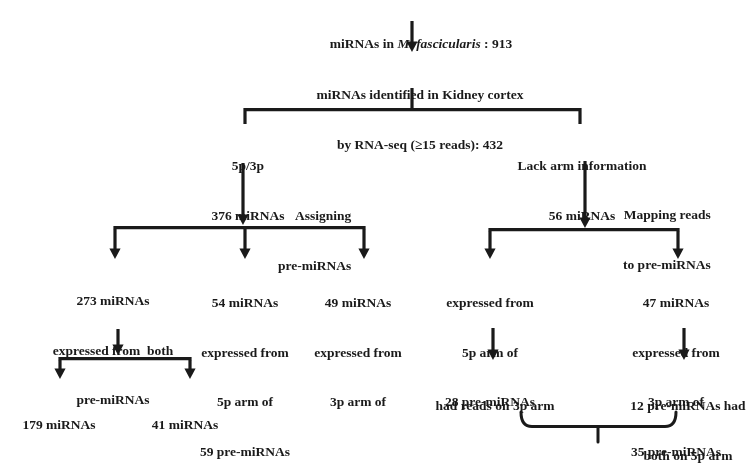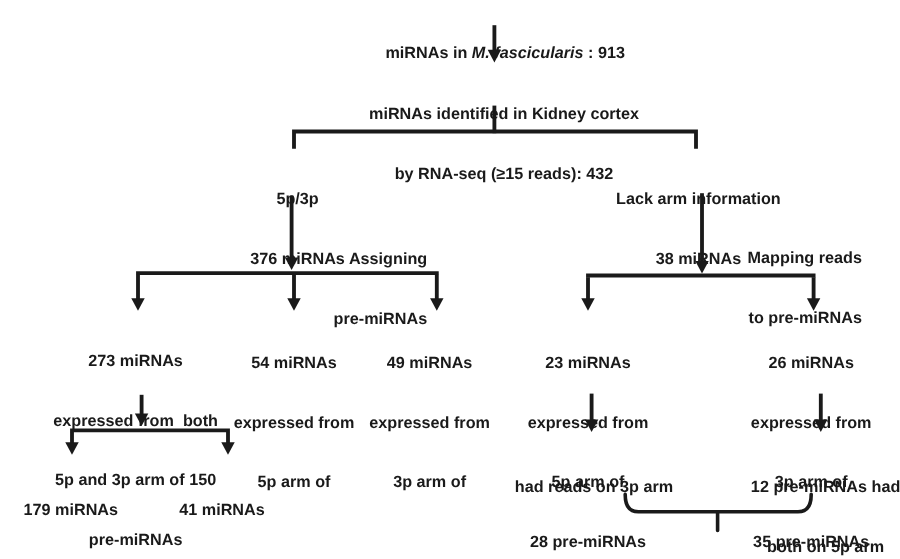--- a/index.html
+++ b/index.html
@@ -2,21 +2,21 @@
 <html style="--ink: #1a1a1a; --bg: #ffffff;"><head>
 <meta charset="utf-8">
 <style>
   html, body { margin: 0; padding: 0; background: #ffffff; }
   #canvas {
     position: relative;
     width: 750px;
     height: 466px;
     background: var(--bg, #ffffff);
     overflow: hidden;
-    font-family: Liberation Sans, sans-serif;
+    font-family: Liberation Serif, serif;
   }
   #connectors {
     position: absolute;
     left: 0; top: 0;
     width: 750px; height: 466px;
   }
   #connectors line, #connectors path {
     stroke: var(--ink, #1a1a1a);
     stroke-width: 3.2;
     fill: none;
@@ -127,61 +127,60 @@
     <div>by RNA-seq (≥15 reads): 432</div>
   </div>
 
   <div class="node" style="left:248px; top:125px;">
     <div>5p/3p</div>
     <div>376 miRNAs</div>
   </div>
 
   <div class="node" style="left:582px; top:125px;">
     <div>Lack arm information</div>
-    <div>38 miRNAs</div>
+    <div>56 miRNAs</div>
   </div>
 
   <div class="node left-align" style="left:250px; top:175px;">
     <div>Assigning</div>
     <div>pre-miRNAs</div>
   </div>
 
   <div class="node left-align" style="left:595px; top:174px;">
     <div>Mapping reads</div>
     <div>to pre-miRNAs</div>
   </div>
 
   <div class="node" style="left:113px; top:260px;">
     <div>273 miRNAs</div>
     <div>expressed from  both</div>
-    <div>5p and 3p arm of 150</div>
     <div>pre-miRNAs</div>
   </div>
 
   <div class="node" style="left:245px; top:262px;">
     <div>54 miRNAs</div>
     <div>expressed from</div>
     <div>5p arm of</div>
+    <div>59 pre-miRNAs</div>
   </div>
 
   <div class="node" style="left:358px; top:262px;">
     <div>49 miRNAs</div>
     <div>expressed from</div>
     <div>3p arm of</div>
   </div>
 
   <div class="node" style="left:490px; top:262px;">
-    <div>23 miRNAs</div>
     <div>expressed from</div>
     <div>5p arm of</div>
     <div>28 pre-miRNAs</div>
   </div>
 
   <div class="node" style="left:676px; top:262px;">
-    <div>26 miRNAs</div>
+    <div>47 miRNAs</div>
     <div>expressed from</div>
     <div>3p arm of</div>
     <div>35 pre-miRNAs</div>
   </div>
 
   <div class="node" style="left:59px; top:384px;">
     <div>179 miRNAs</div>
     
     
     

